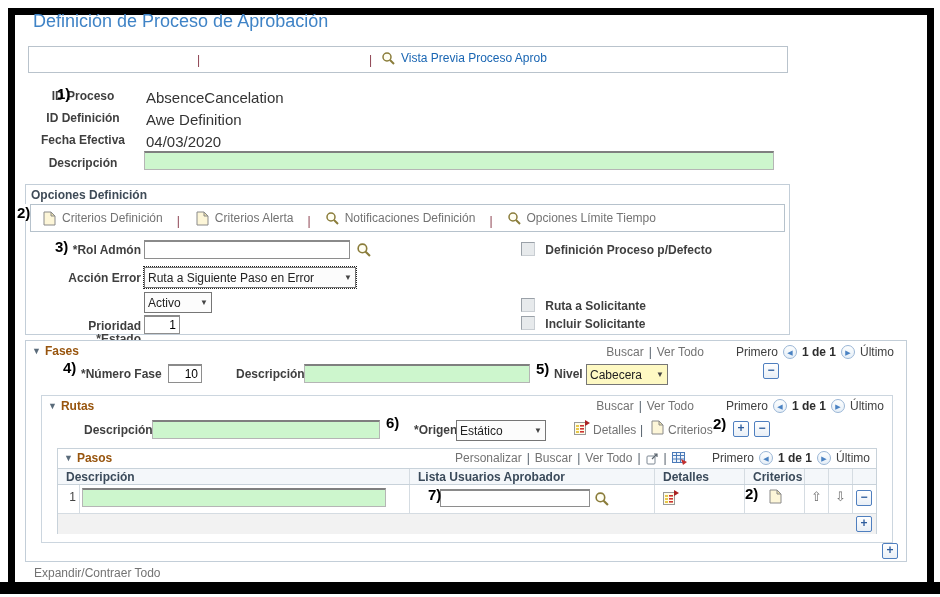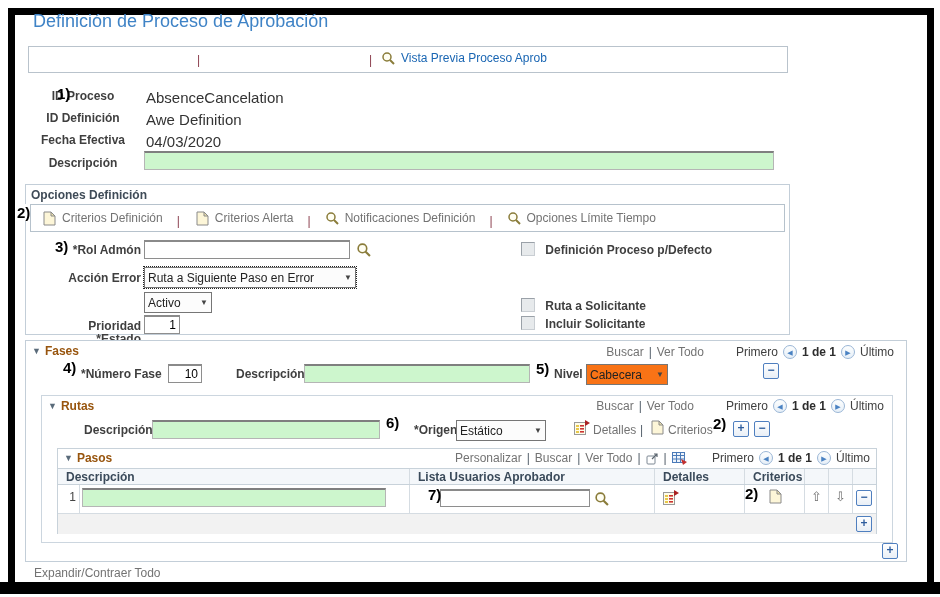--- a/index.html
+++ b/index.html
@@ -207,21 +207,21 @@
       <span class="pos">1 de 1</span>
       <span class="navcircle">▶</span>
       <span class="plain">Último</span>
     </div>
 
     <span class="lbl" style="position:absolute;left:55px;top:26px;">*Número Fase</span>
     <input class="winput" style="position: absolute; left: 142px; top: 23px; width: 34px; height: 19px; text-align: right;" value="10">
     <span class="lbl" style="position:absolute;left:210px;top:26px;">Descripción</span>
     <input class="ginput" style="position: absolute; left: 278px; top: 23px; width: 226px; height: 19px;" value="">
     <span class="lbl" style="position:absolute;left:528px;top:26px;">Nivel</span>
-    <div class="pselect" style="left:560px;top:23px;width:82px;height:21px;background:#f97316;">
+    <div class="pselect" style="left:560px;top:23px;width:82px;height:21px;background:#fef9c3;">
       <span>Cabecera</span>
       <span class="arr">▼</span>
     </div>
     <div class="btn-sq" style="left:737px;top:22px;">−</div>
 
     <div class="gbox" style="left:15px;top:54px;width:850px;height:146px;border-color:#ccd6df;">
       <div class="sect-head">
         <span class="tri">▼</span>
         <span class="sect-title">Rutas</span>
       </div>

